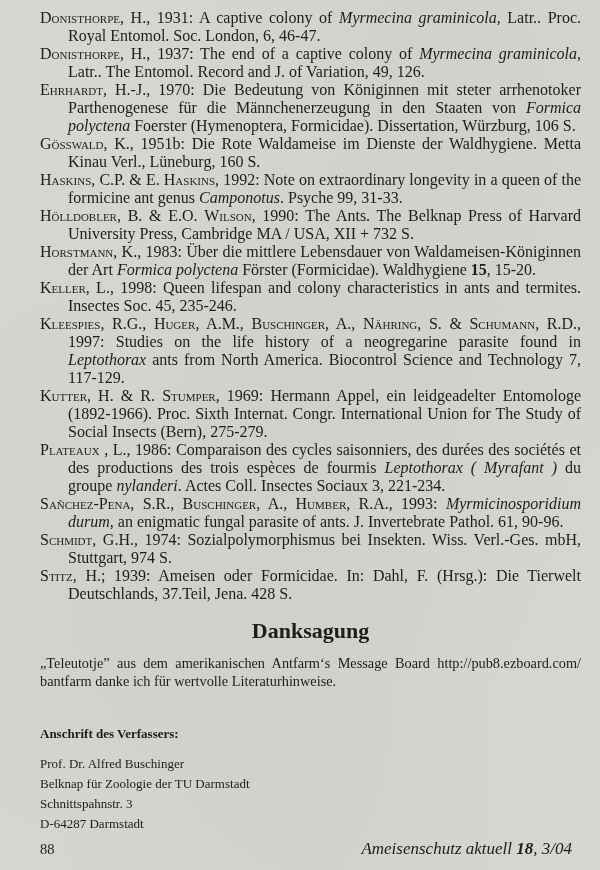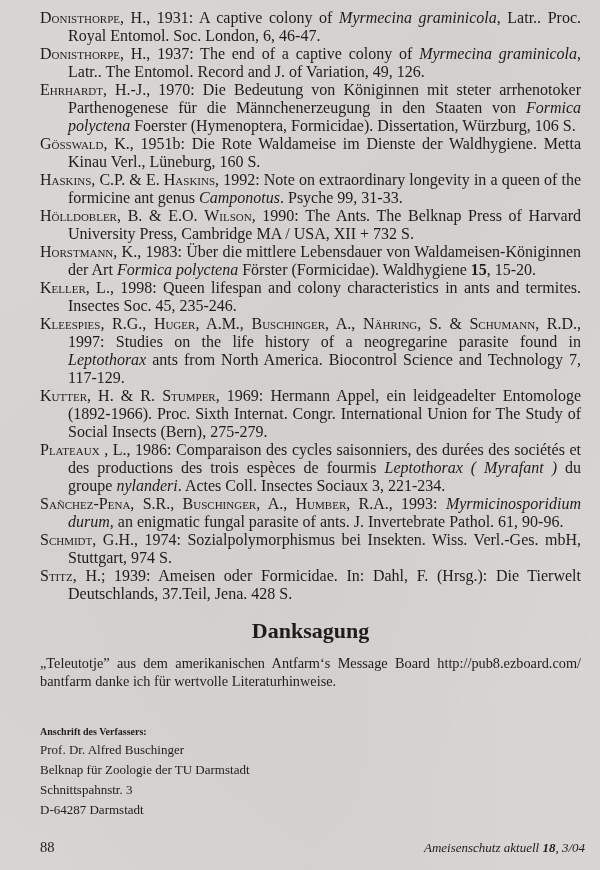--- a/index.html
+++ b/index.html
@@ -38,37 +38,37 @@
     margin: 15px 0 10px 0;
   }
   .ack-body {
     margin: 0;
     text-align: justify;
     font-size: 14.3px;
     line-height: 18px;
   }
   .addr-heading {
     font-weight: bold;
-    font-size: 10px;
-    margin: 36px 0 3px 0;
+    font-size: 13px;
+    margin: 36px 0 12px 0;
   }
   .addr-line {
     margin: 0;
     font-size: 13px;
     line-height: 20px;
   }
   .footer {
     position: absolute;
-    left: 40px; right: 15px; top: 839px;
+    left: 40px; right: 28px; top: 839px;
     display: flex;
     justify-content: space-between;
     align-items: baseline;
   }
   .pn { font-size: 14.5px; }
-  .journal { font-style: italic; font-size: 13px; }
+  .journal { font-style: italic; font-size: 17px; }
   .vol { font-weight: bold; }
 </style>
 </head>
 <body>
 
 <div class="page">
 
   <div class="refs">
       <p class="ref"><span class="sc">Donisthorpe</span><span>, H., 1931: A captive colony of </span><span class="i">Myrmecina graminicola</span><span>, Latr.. Proc. Royal Entomol. Soc. London, 6, 46-47.</span></p>
       <p class="ref"><span class="sc">Donisthorpe</span><span>, H., 1937: The end of a captive colony of </span><span class="i">Myrmecina graminicola</span><span>, Latr.. The Entomol. Record and J. of Variation, 49, 126.</span></p>

